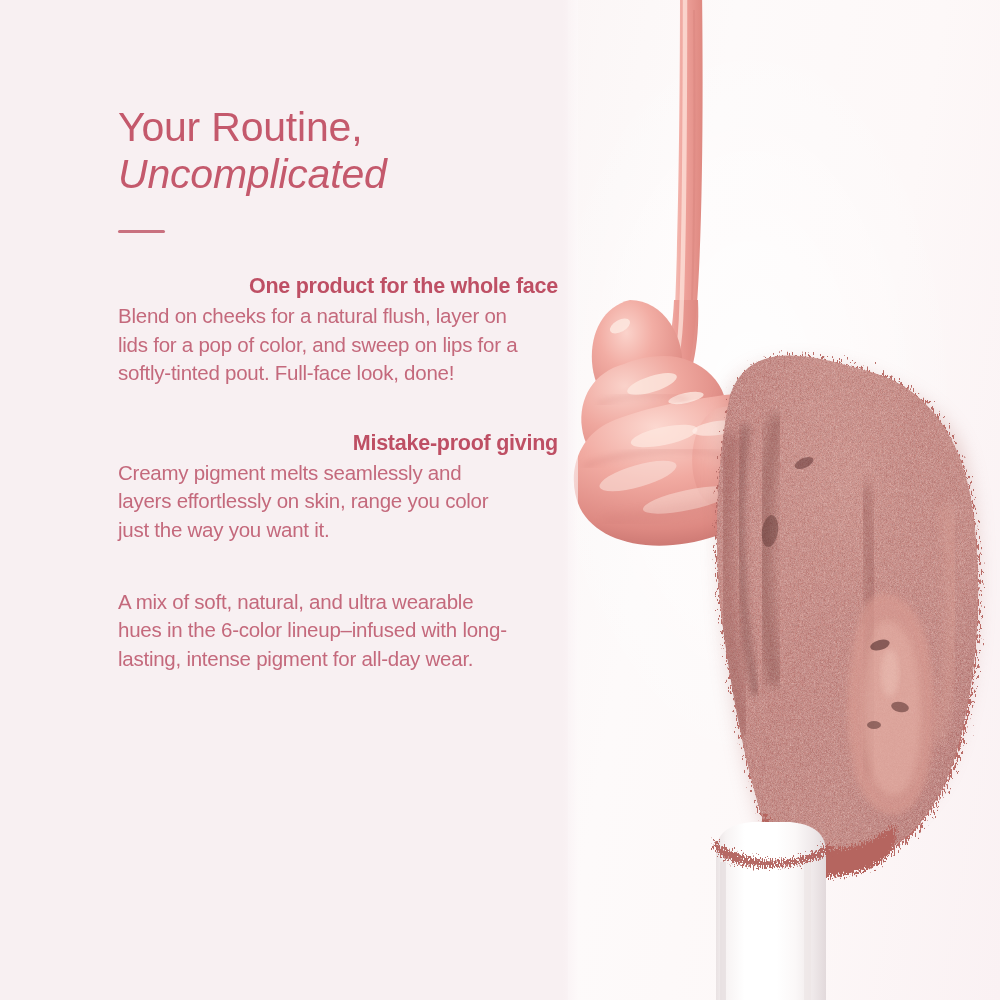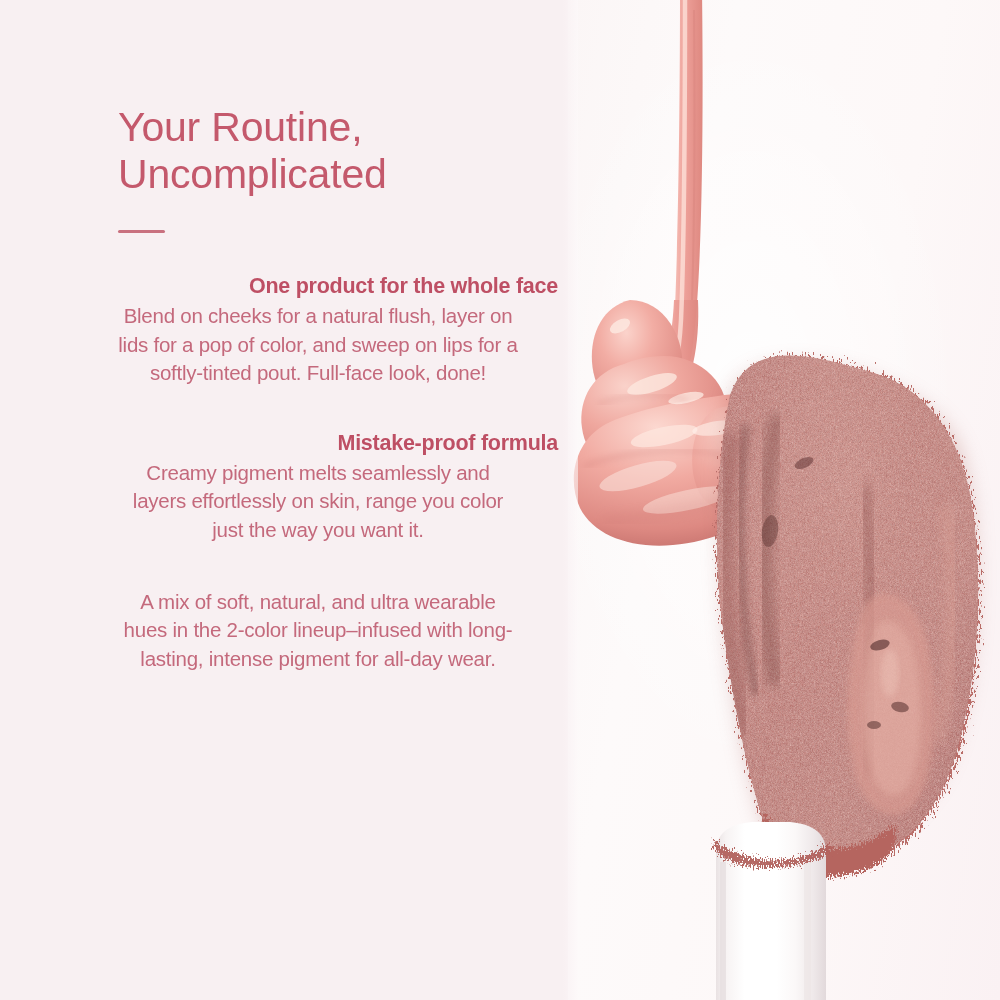--- a/index.html
+++ b/index.html
@@ -45,20 +45,21 @@
   .title{
     margin-top:104px;
     font-size:41px;
     line-height:47px;
     font-weight:300;
     color:#c4596c;
     letter-spacing:-.2px;
   }
   .title .ital{
     display:block;
+    font-style:italic;
     font-weight:300;
   }
 
   .rule{
     margin-top:32px;
     width:47px; height:3px;
     background:#c9717f;
     border-radius:2px;
   }
 
@@ -74,21 +75,20 @@
     margin-bottom:3px;
     text-align:right;
   }
   .f-body{
     font-size:20.5px;
     line-height:28.6px;
     font-weight:400;
     color:#c4697c;
     letter-spacing:-.25px;
     max-width:400px;
-    text-align:center;
   }
 </style>
 </head>
 <body>
 
 <div id="canvas">
 
   <div class="photo-panel">
     <div class="drip-wrap">
 
@@ -372,22 +372,22 @@
     </h1>
 
     <div class="rule"></div>
 
     <section class="feature">
       <div class="f-head">One product for the whole face</div>
       <p class="f-body">Blend on cheeks for a natural flush, layer on lids for a pop of color, and sweep on lips for a softly-tinted pout. Full-face look, done!</p>
     </section>
 
     <section class="feature">
-      <div class="f-head">Mistake-proof formula</div>
+      <div class="f-head">Mistake-proof giving</div>
       <p class="f-body">Creamy pigment melts seamlessly and layers effortlessly on skin, range you color just the way you want it.</p>
     </section>
 
     <section class="feature">
-      <p class="f-body">A mix of soft, natural, and ultra wearable hues in the 2-color lineup–infused with long-lasting, intense pigment for all-day wear.</p>
+      <p class="f-body">A mix of soft, natural, and ultra wearable hues in the 6-color lineup–infused with long-lasting, intense pigment for all-day wear.</p>
     </section>
 
   </div>
 </div>
 
 </body></html>

